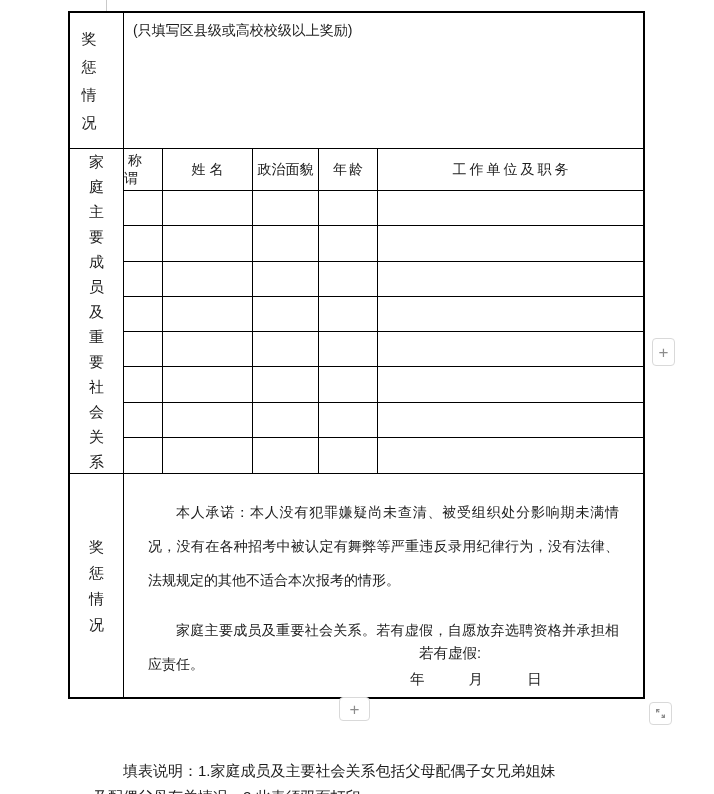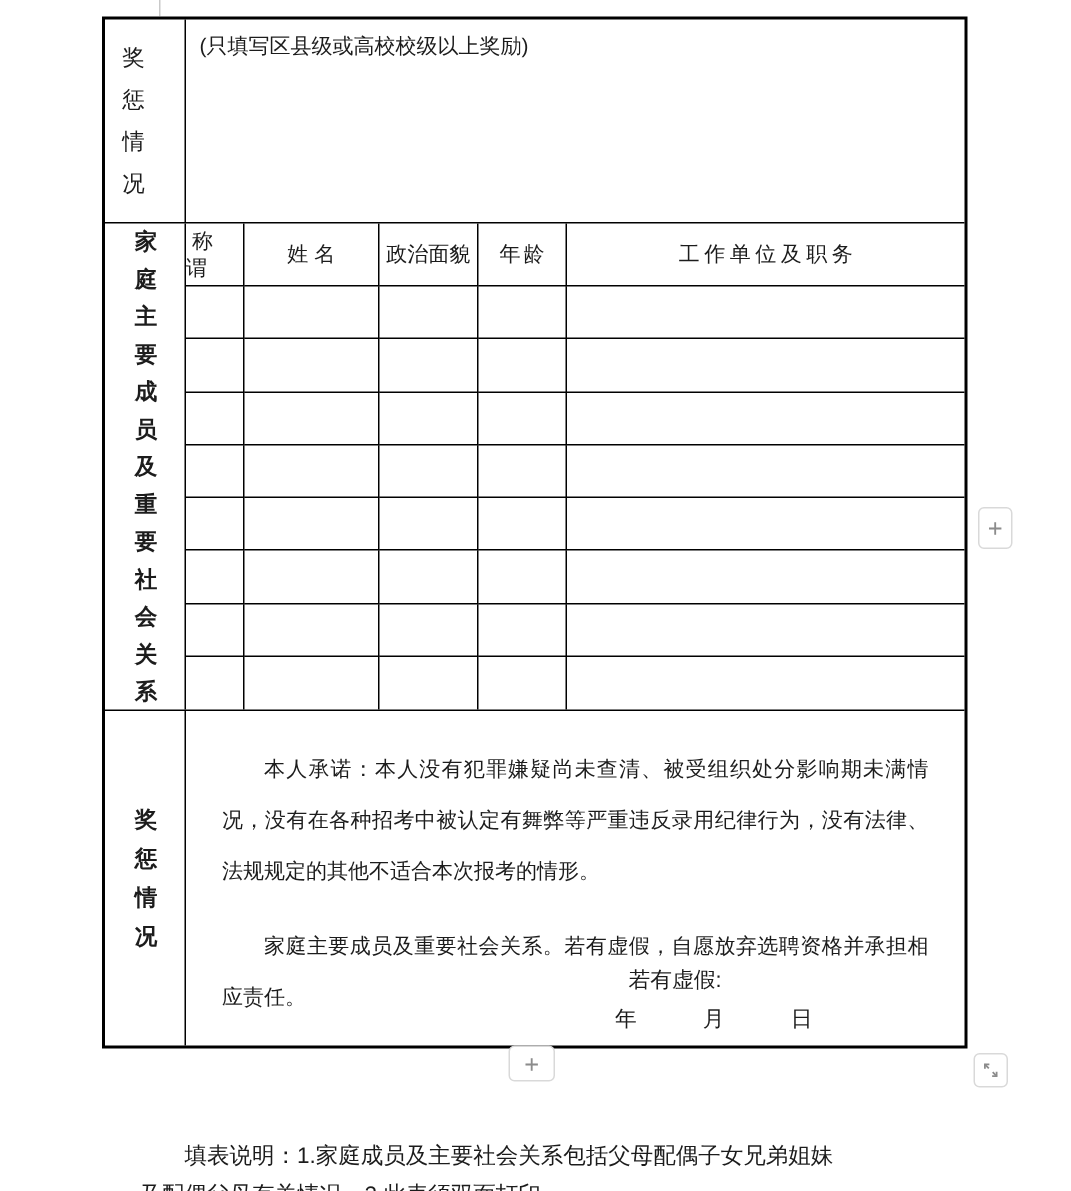--- a/index.html
+++ b/index.html
@@ -30,21 +30,21 @@
   .sec-family    { height: 325px; border-bottom: 1px solid #000; }
   .sec-commit    { flex: 1; }
   .vlabel-cell {
     width: 54px; flex: 0 0 54px;
     border-right: 1px solid #000;
     display: flex; align-items: center; justify-content: center;
     box-sizing: border-box;
     font-size: 15px;
   }
   .vlabel-2col { display: inline-block; width: 2em; text-align: left; line-height: 28px; letter-spacing: 1px; }
-  .vlabel-1col { display: inline-block; width: 1.1em; text-align: right; line-height: 25px; font-weight: bold; }
+  .vlabel-1col { display: inline-block; width: 1.1em; text-align: center; line-height: 25px; }
   .sec-commit .vlabel-1col { line-height: 26px; }
   .content-cell { flex: 1; box-sizing: border-box; position: relative; }
   
   .awards-note {
     padding: 9px 4px 0 9px;
     font-size: 14px;
   }
   
   .family-grid {
     flex: 1;

